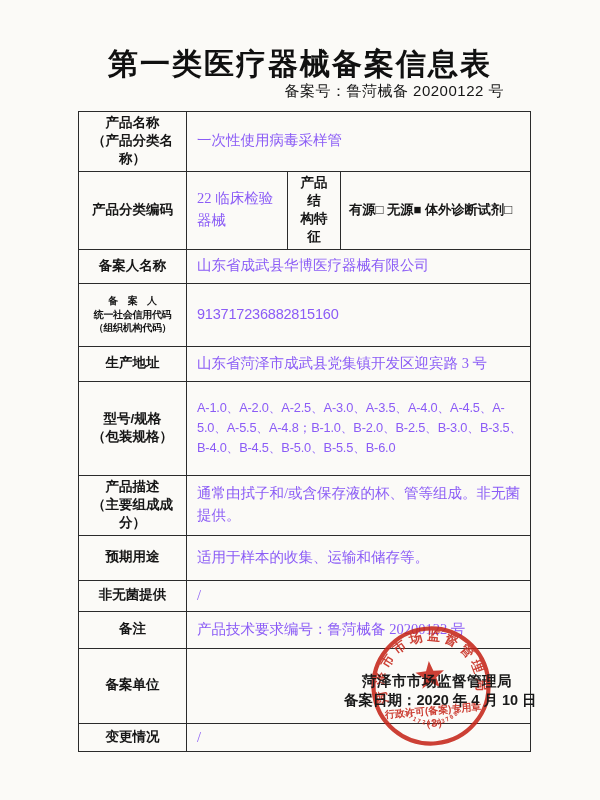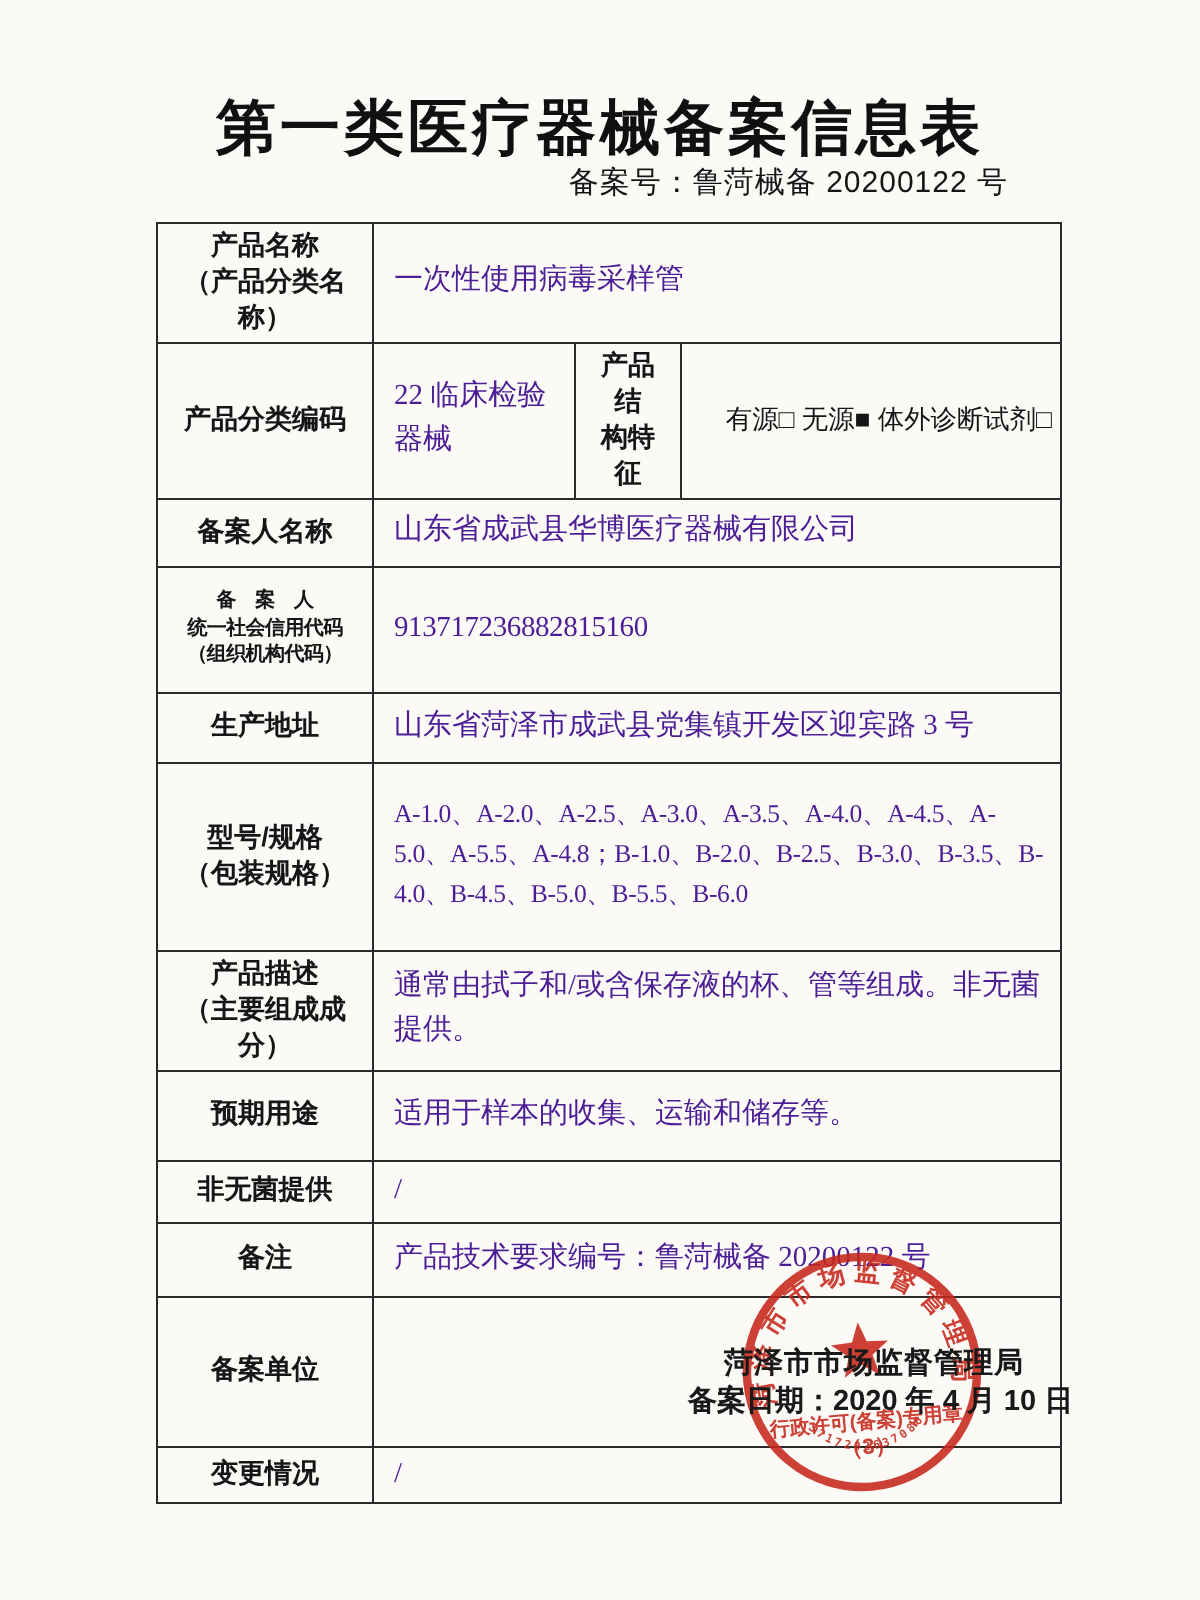--- a/index.html
+++ b/index.html
@@ -24,29 +24,29 @@
     border:1.6px solid #2b2b2b;overflow:hidden;
   }
   td.lbl{
     text-align:center;vertical-align:middle;font-weight:700;
     font-size:13.5px;line-height:1.35;white-space:pre-line;
     padding:2px 11px;color:#161616;
   }
   td.lbl.sm{font-size:10px;letter-spacing:-0.3px;}
   td.val{
     font-family:"Liberation Serif", serif;font-size:14.5px;
-    vertical-align:middle;padding:3px 6px 3px 10px;line-height:1.5;color:#4c1d95;
+    vertical-align:middle;padding:3px 6px 3px 10px;line-height:1.5;color:#8b5cf6;
   }
   td.val.mono{
-    font-family:Liberation Serif, serif;font-size:12.8px;
+    font-family:Liberation Sans, sans-serif;font-size:12.8px;
     letter-spacing:-0.2px;line-height:1.55;
   }
   td.opts{
-    font-size:13.2px;font-weight:400;vertical-align:middle;
-    padding:2px 4px 2px 8px;white-space:nowrap;color:#161616;text-align:right;
+    font-size:13.2px;font-weight:700;vertical-align:middle;
+    padding:2px 4px 2px 8px;white-space:nowrap;color:#161616;
   }
   .seal{
     position:absolute;left:361px;top:616px;width:140px;height:140px;
     opacity:.88;transform:rotate(-5deg);z-index:2;pointer-events:none;
   }
   .authority-name{
     position:absolute;left:362px;top:672px;z-index:3;
     font-size:14.5px;font-weight:700;color:#191919;letter-spacing:.5px;
   }
   .filing-date{

